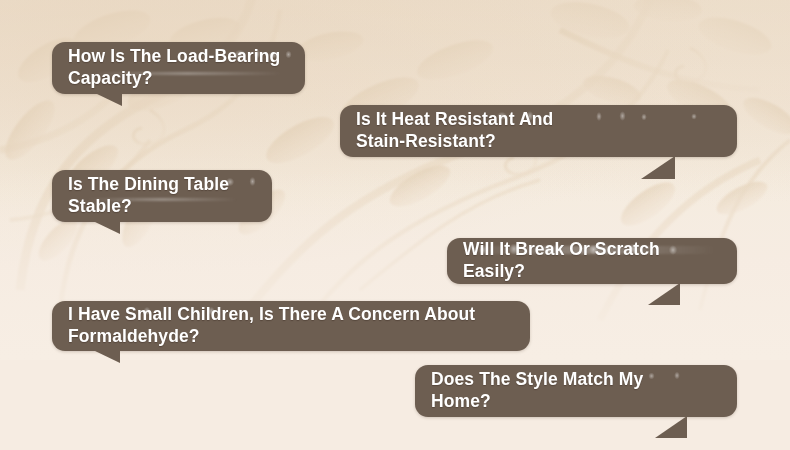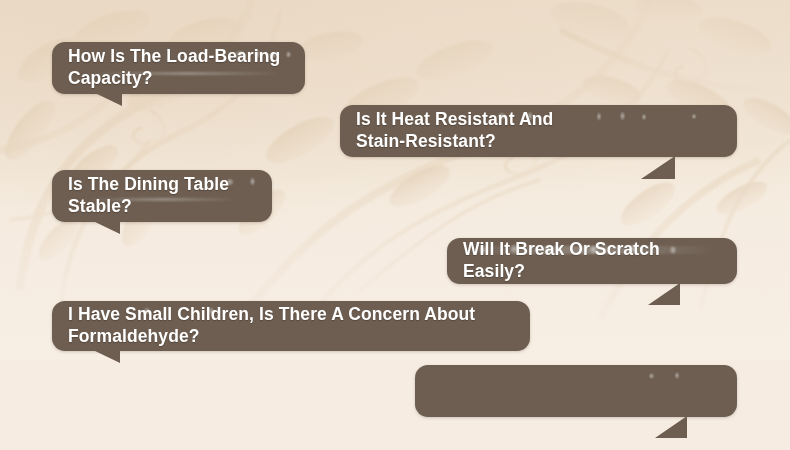--- a/index.html
+++ b/index.html
@@ -216,18 +216,20 @@
 
   <div class="bubble" style="left:52px; top:301px; width:478px; height:50px;">
     <span class="txt">I Have Small Children, Is There A Concern About
 Formaldehyde?</span>
     <span class="smudge" style="left:90px; top:4px; width:10px; height:12px;"></span>
     <span class="smudge" style="left:155px; top:4px; width:9px; height:12px;"></span>
   </div>
   <span class="tail" style="left:93px; top:350px; border-width:13px 0 0 27px; border-top-color:#6d5e51;"></span>
 
   <div class="bubble" style="left:415px; top:365px; width:322px; height:52px;">
+    <span class="txt">Does The Style Match My
+Home?</span>
     <span class="smudge" style="left:232px; top:6px; width:9px; height:10px;"></span>
     <span class="smudge" style="left:258px; top:5px; width:8px; height:11px;"></span>
   </div>
   <span class="tail" style="left:655px; top:416px; border-width:0 0 22px 32px; border-bottom-color:#6d5e51;"></span>
 
 </div>
 
 </body></html>

